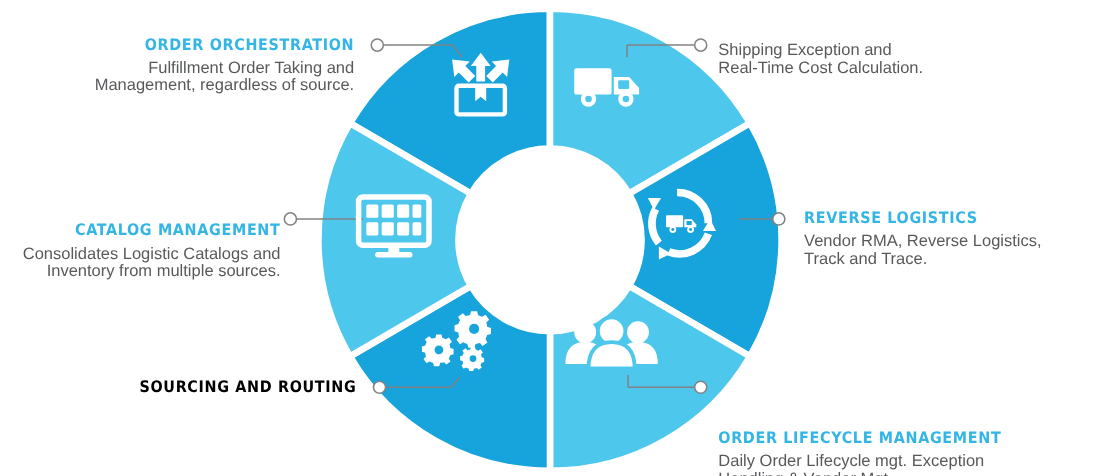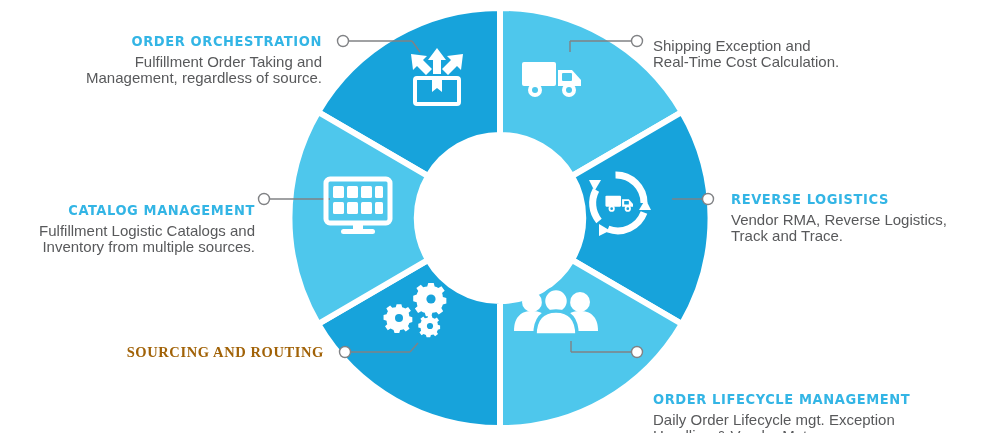--- a/index.html
+++ b/index.html
@@ -195,32 +195,32 @@
 Management, regardless of source.</div>
   </div>
 
   <div class="label-block align-left" style="left:653px;top:33px;width:280px;">
     <div class="label-desc" style="color: rgb(88, 89, 91);">Shipping Exception and
 Real-Time Cost Calculation.</div>
   </div>
 
   <div class="label-block align-right" style="right:745px;top:191px;width:250px;margin-top:11px;">
     <div class="label-title" style="color: rgb(51, 181, 229);">CATALOG MANAGEMENT</div>
-    <div class="label-desc" style="color: rgb(88, 89, 91);">Fulfillment Logistic Catalogs and
+    <div class="label-desc" style="color: rgb(88, 89, 91);">Consolidates Logistic Catalogs and
 Inventory from multiple sources.</div>
   </div>
 
   <div class="label-block align-left" style="left:731px;top:191px;width:260px;">
     <div class="label-title" style="color: rgb(51, 181, 229);">REVERSE LOGISTICS</div>
     <div class="label-desc" style="color: rgb(88, 89, 91);">Vendor RMA, Reverse Logistics,
 Track and Trace.</div>
   </div>
 
   <div class="label-block align-right" style="right:676px;top:344px;width:290px;">
-    <div class="label-title" style="color: #a16207; font-family: Liberation Serif, serif;">SOURCING AND ROUTING</div>
+    <div class="label-title" style="color: #000000;">SOURCING AND ROUTING</div>
   </div>
 
   <div class="label-block align-left" style="left:653px;top:344px;width:300px;margin-top:47px;">
     <div class="label-title" style="color: rgb(51, 181, 229);">ORDER LIFECYCLE MANAGEMENT</div>
     <div class="label-desc" style="color: rgb(88, 89, 91);">Daily Order Lifecycle mgt. Exception
 Handling &amp; Vendor Mgt.</div>
   </div>
 
 </div>
 

